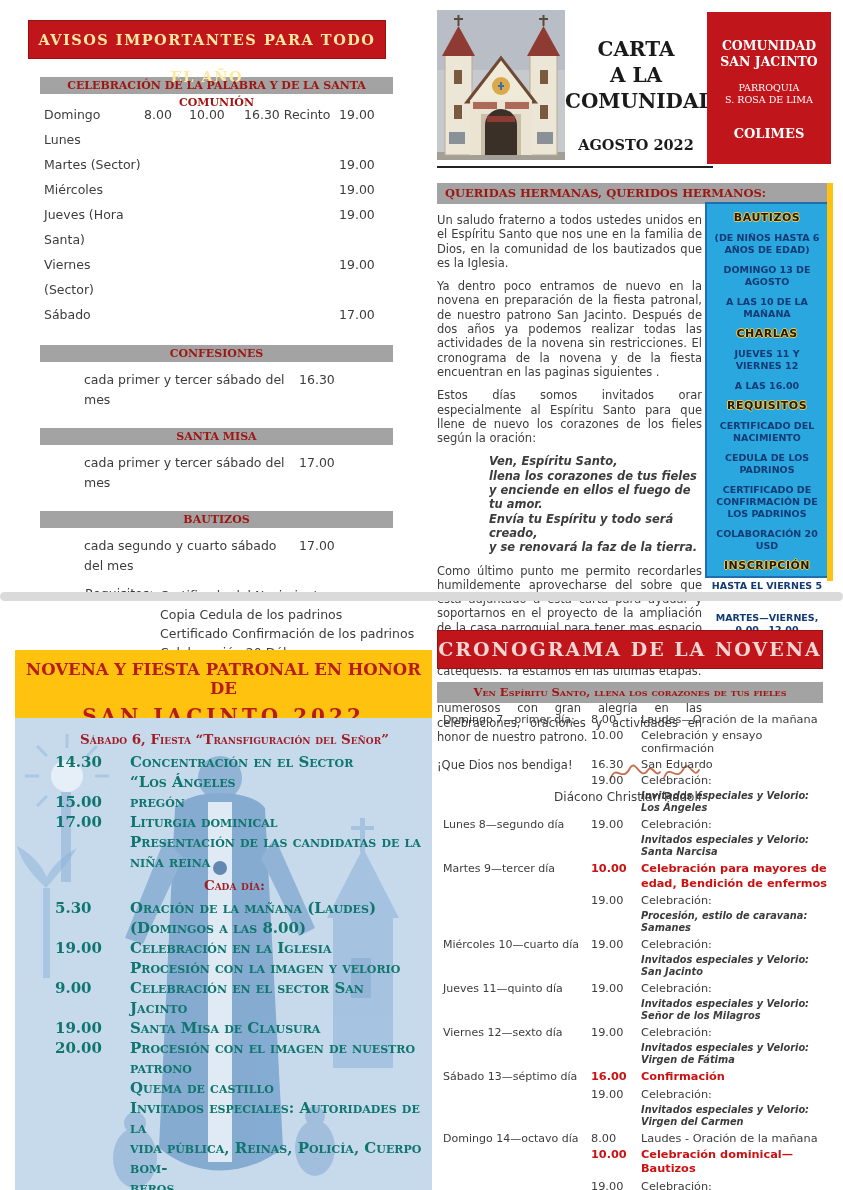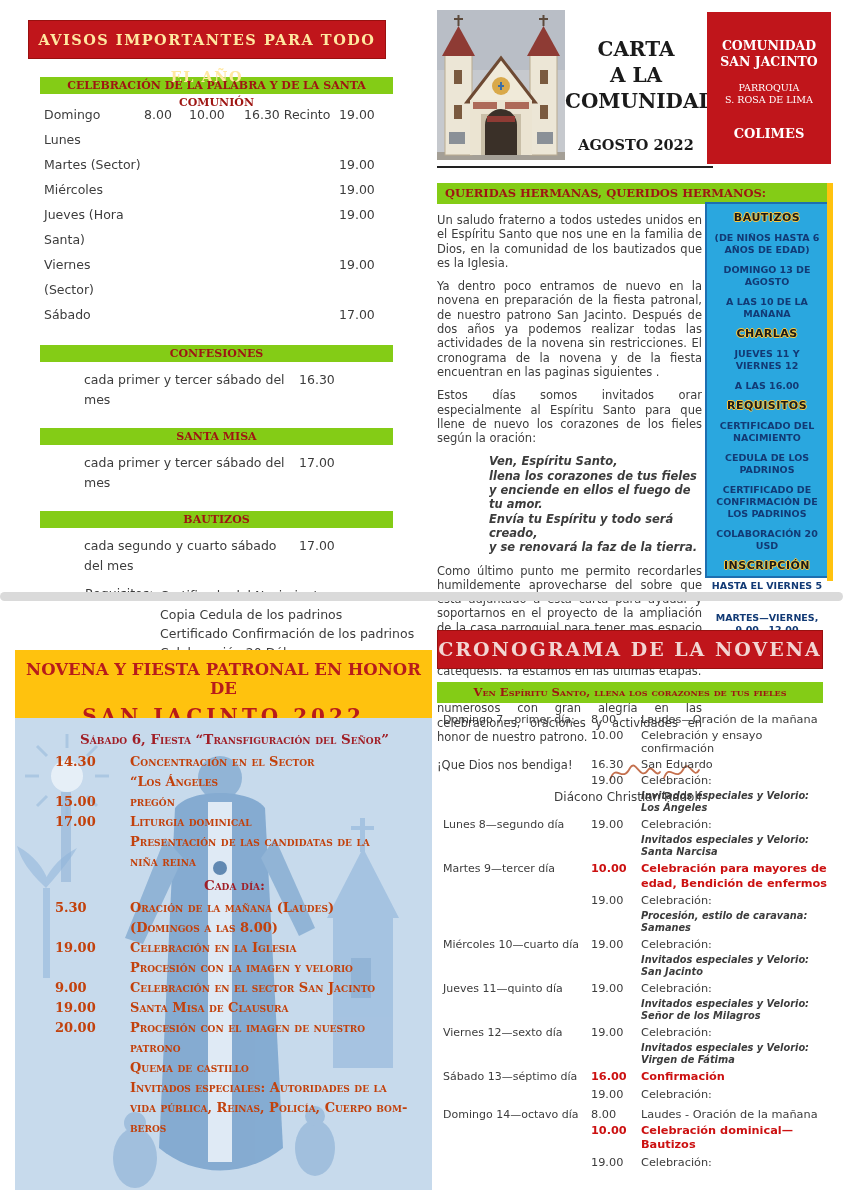--- a/index.html
+++ b/index.html
@@ -3,21 +3,21 @@
 <meta charset="utf-8">
 <style>
   html,body{margin:0;padding:0;background:#ffffff;}
   #page{position:relative;width:843px;height:1190px;background:#ffffff;overflow:hidden;
         font-family:"DejaVu Sans",sans-serif;color:#3c3c3c;}
   .abs{position:absolute;}
 
   
   .redbar{background:#C0151B;border:1px solid #99100f;text-align:center;
           font-family:"DejaVu Serif",serif;font-weight:bold;}
-  .ybar{background:#84cc16;color:#9E1512;font-family:"DejaVu Serif",serif;
+  .ybar{background:#a3a3a3;color:#9E1512;font-family:"DejaVu Serif",serif;
         font-weight:bold;text-align:center;}
   .divider{background:#DADADA;border-radius:5px;}
 
   
   #q-tl{left:15px;top:20px;width:406px;}
   .av-banner{margin-left:13px;width:356px;height:37px;line-height:37px;
              color:#FFE8A0;font-size:14.5px;letter-spacing:1.5px;}
   .tl-ybar{margin:18px 0 8px 25px;width:353px;height:17px;line-height:17px;font-size:11px;}
   .cel-row{display:grid;grid-template-columns:100px 45px 55px 95px 45px;
            margin-left:29px;line-height:25px;font-size:12.5px;}
@@ -63,21 +63,21 @@
   
   #q-bl{left:15px;top:650px;width:417px;}
   .nov-head{width:417px;height:68px;background:#FFC20E;text-align:center;
             color:#B71B1B;font-family:"DejaVu Serif",serif;font-weight:bold;}
   .nov-head .t1{font-size:16.5px;padding-top:10px;}
   .nov-head .t2{font-size:20px;letter-spacing:4px;margin-top:6px;}
   .nov-panel{position:relative;width:417px;height:486px;background:#C7DAEC;overflow:hidden;}
   .nov-art{position:absolute;left:0;top:0;}
   .nov-rows{position:relative;padding:8px 8px 0 40px;}
   .nrow{display:flex;font-family:"DejaVu Serif",serif;font-variant:small-caps;
-        font-weight:bold;font-size:13px;line-height:20px;color:#c2410c;}
+        font-weight:bold;font-size:15px;line-height:20px;color:#0f766e;}
   .nrow .nt{width:75px;flex:none;}
   .nrow.nhead{display:block;text-align:center;color:#A01E26;font-size:13.5px;
               margin:3px 0 3px -10px;}
 
   
   #q-br{left:437px;top:630px;width:394px;}
   .cron-banner{width:384px;height:37px;line-height:37px;color:#F2D6D3;
                font-size:19px;letter-spacing:2px;}
   .cron-sub{width:386px;height:21px;line-height:21px;margin-top:13px;font-size:11.5px;
             font-variant:small-caps;}
@@ -599,20 +599,21 @@
 
         <div class="crow">
           <span class="cd"></span>
           <span class="ct">19.00</span>
           <span class="ce">Celebración:</span>
         </div>
 
         <div class="crow note">
           <span class="cd"></span>
           <span class="ct"></span>
+          <span class="ce">Invitados especiales y Velorio: Virgen del Carmen</span>
         </div>
 
         <div class="crow">
           <span class="cd">Domingo 14—octavo día</span>
           <span class="ct">8.00</span>
           <span class="ce">Laudes - Oración de la mañana</span>
         </div>
 
         <div class="crow red">
           <span class="cd"></span>

